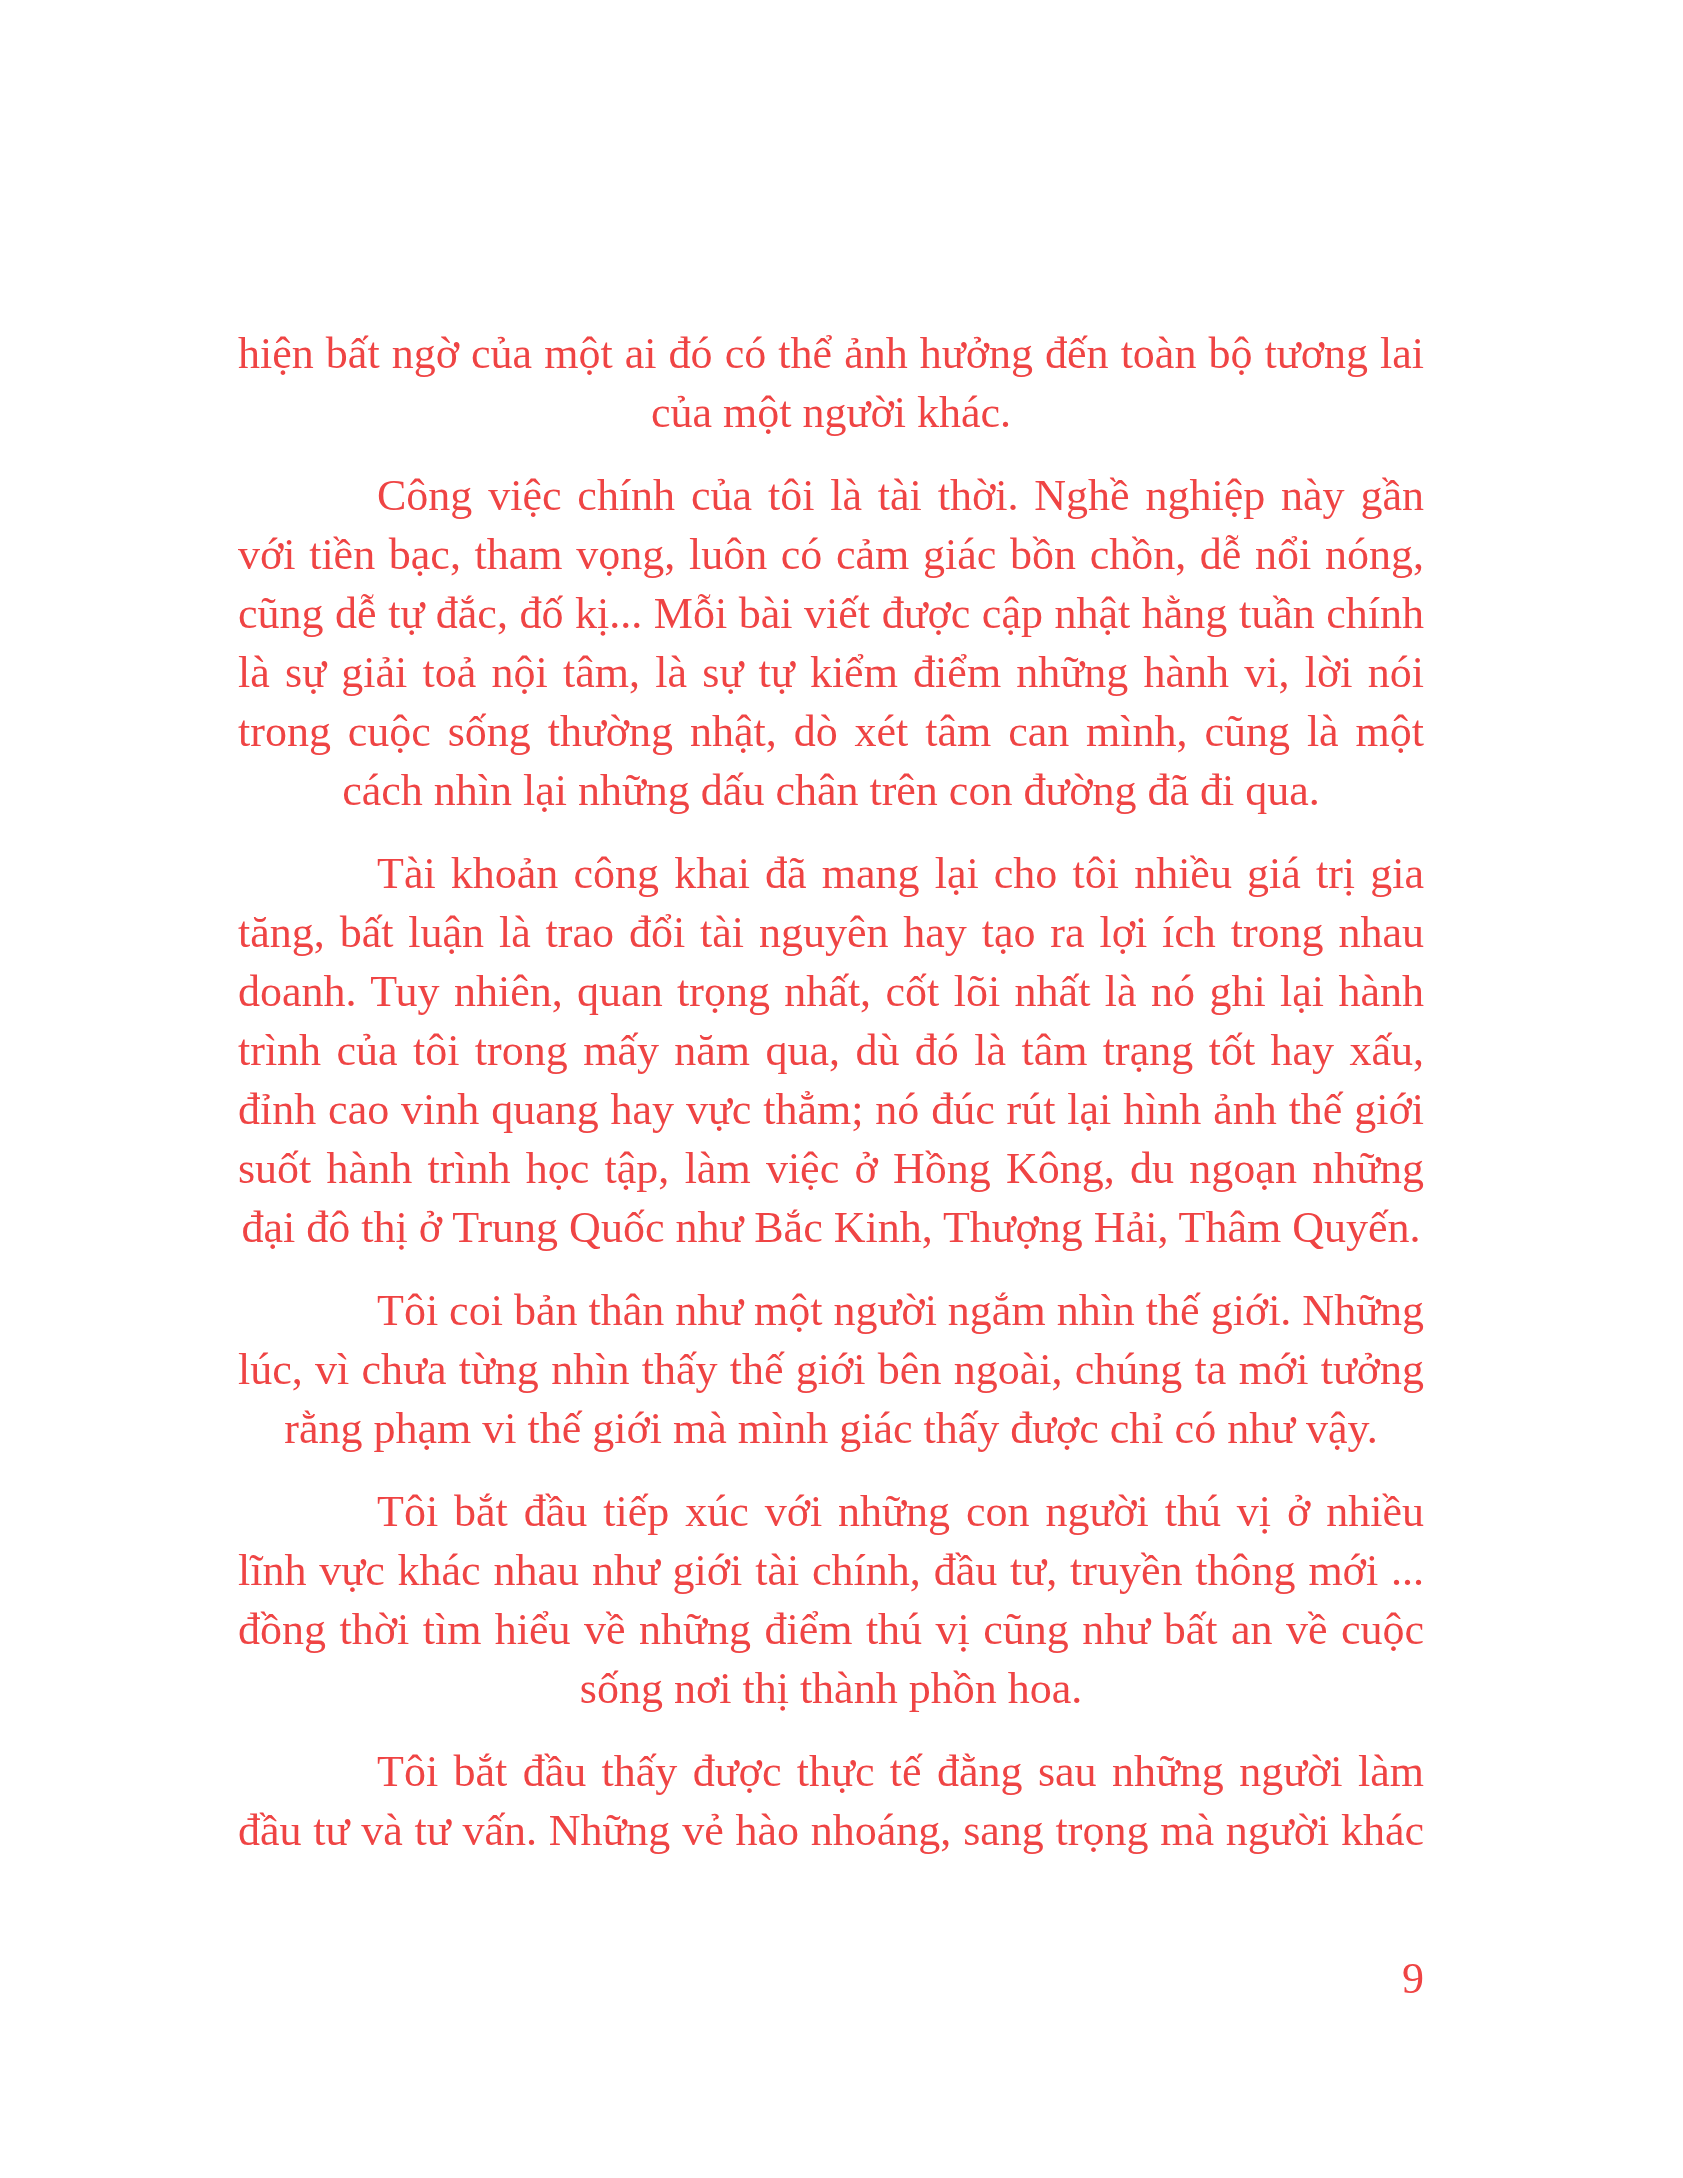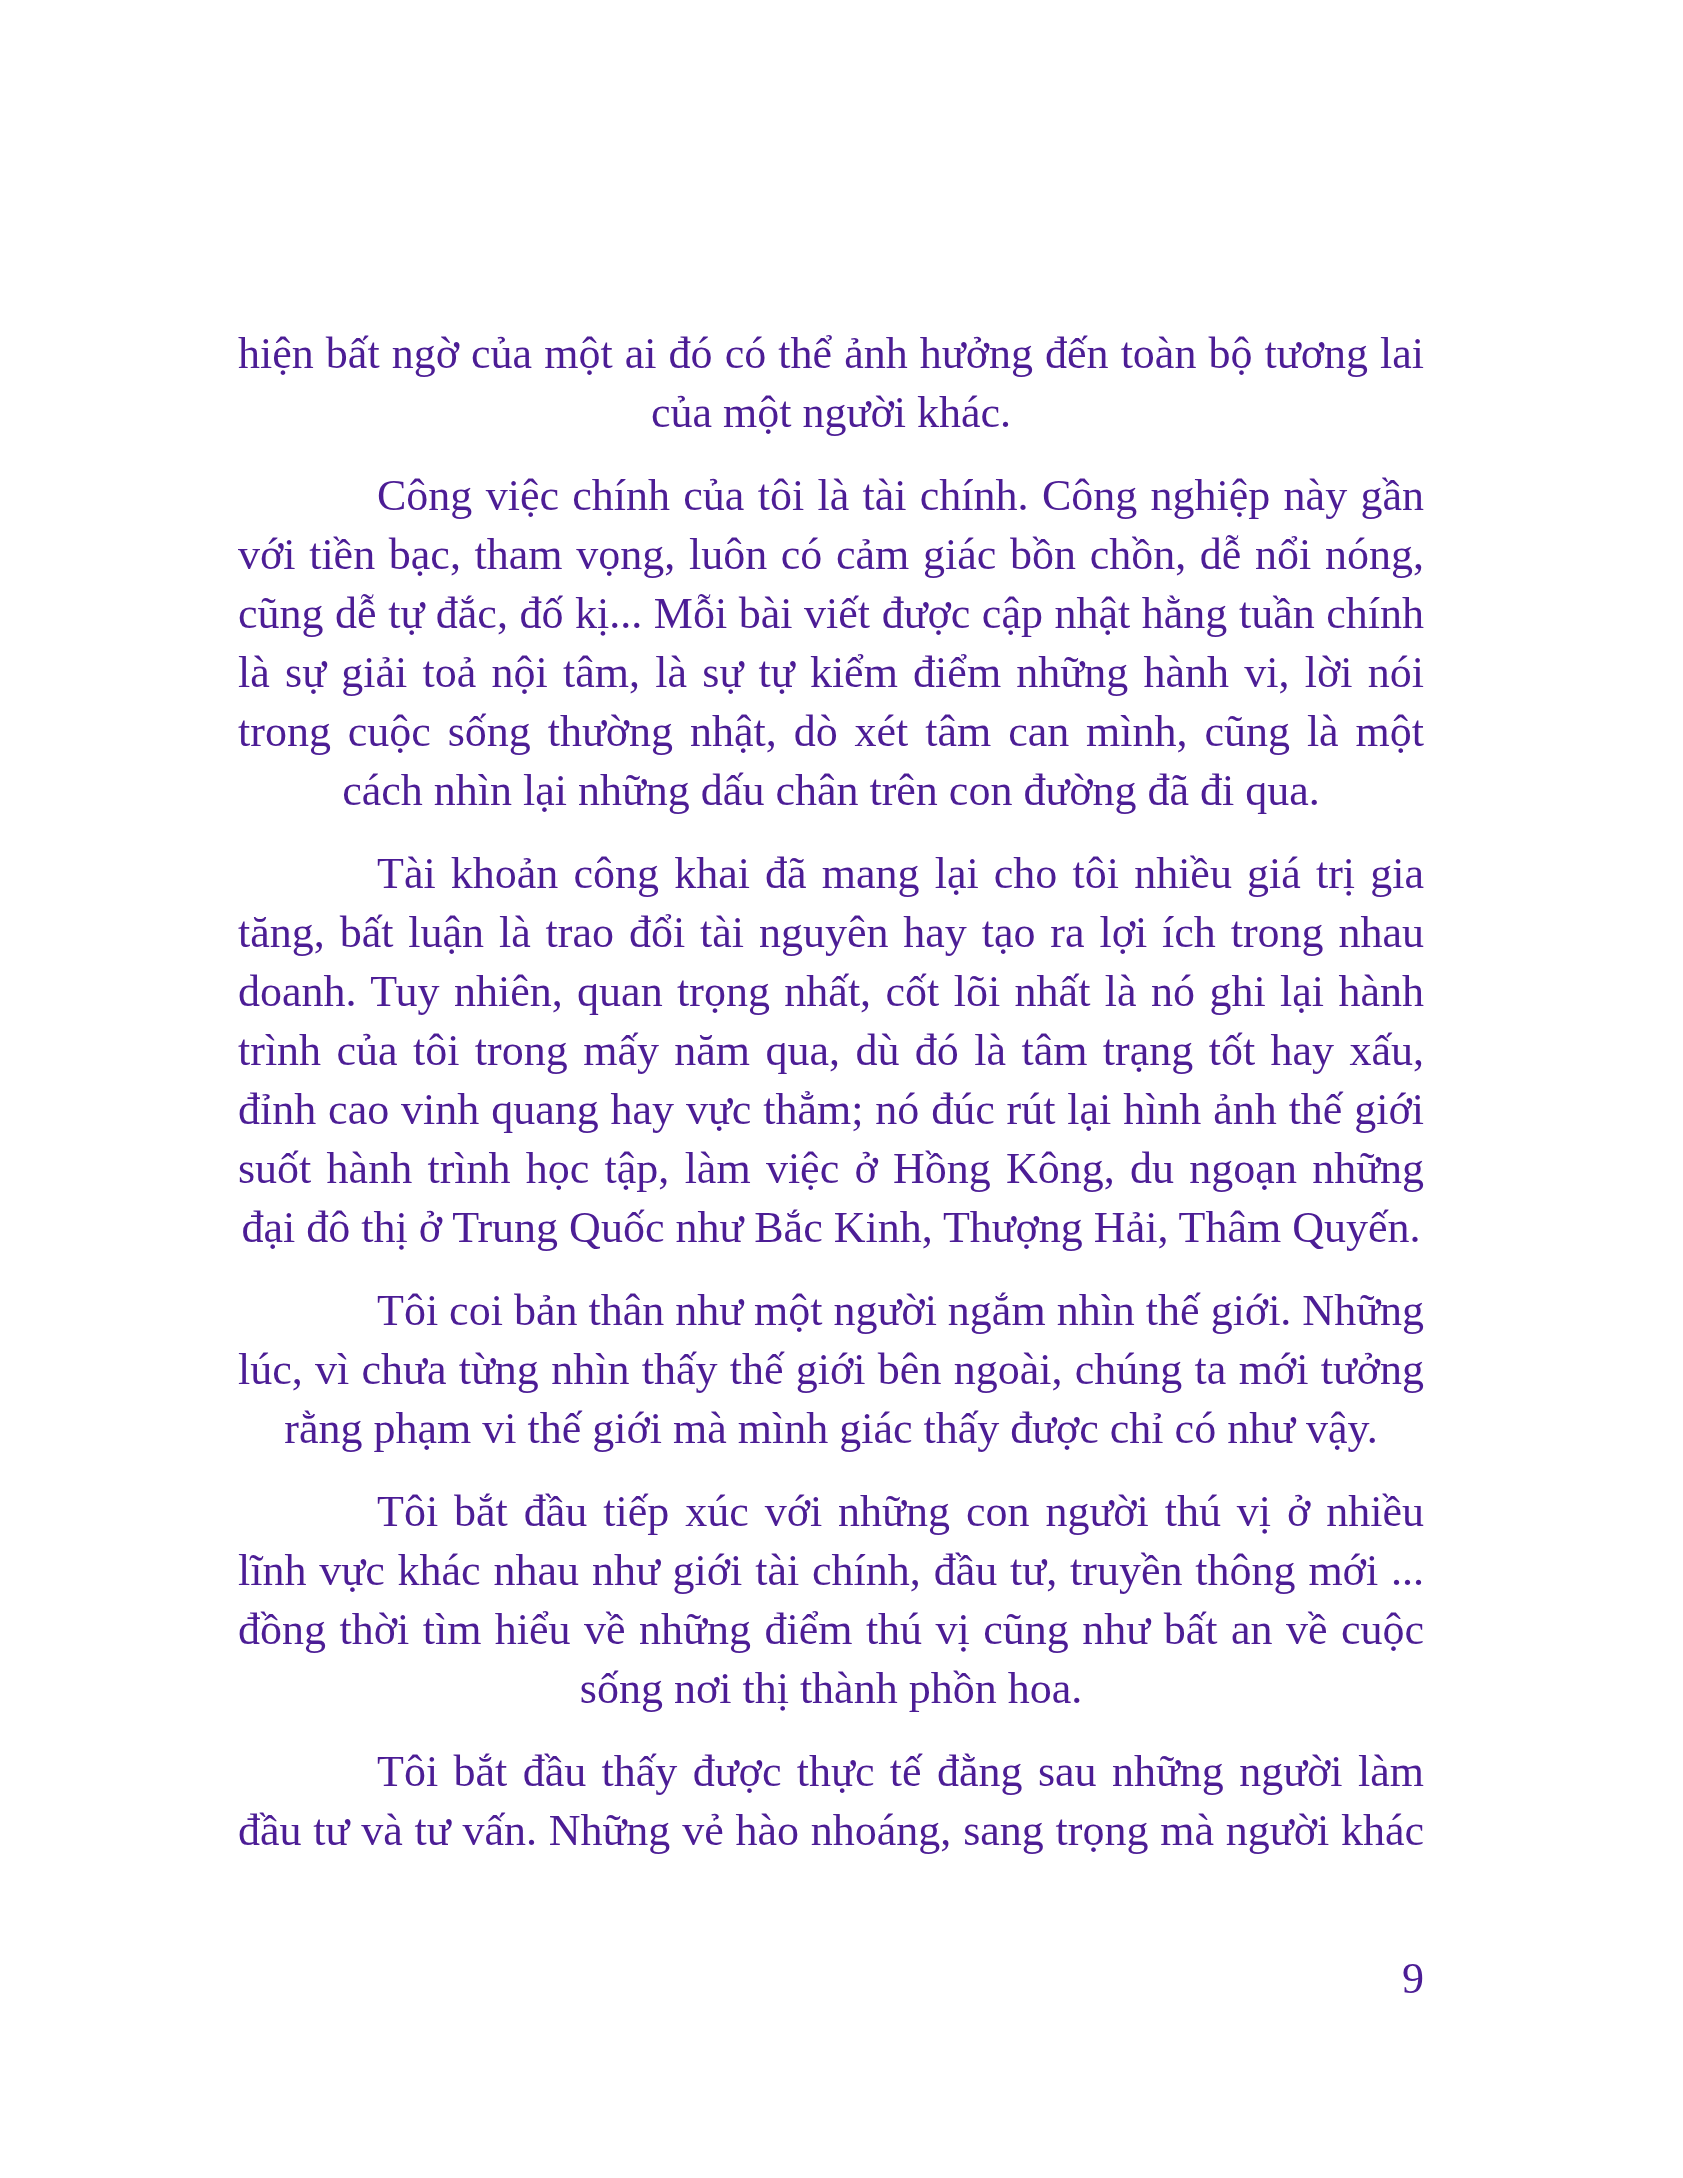--- a/index.html
+++ b/index.html
@@ -7,21 +7,21 @@
     padding: 0;
     background: #ffffff;
   }
   .book-page {
     position: relative;
     width: 1683px;
     height: 2178px;
     background: #ffffff;
     overflow: hidden;
     font-family: "Liberation Serif", serif;
-    color: #4c1d95;
+    color: #ef4444;
   }
   .text-block {
     position: absolute;
     left: 238px;
     top: 324px;
     width: 1186px;
     font-size: 44px;
     line-height: 59px;
   }
   .paragraph {
@@ -55,21 +55,21 @@
 </head>
 <body>
 
 <div class="book-page">
   <div class="text-block">
       <div class="paragraph">
         <div class="line">hiện bất ngờ của một ai đó có thể ảnh hưởng đến toàn bộ tương lai</div>
         <div class="line rag">của một người khác.</div>
       </div>
       <div class="paragraph">
-        <div class="line indent">Công việc chính của tôi là tài chính. Công nghiệp này gần</div>
+        <div class="line indent">Công việc chính của tôi là tài thời. Nghề nghiệp này gần</div>
         <div class="line">với tiền bạc, tham vọng, luôn có cảm giác bồn chồn, dễ nổi nóng,</div>
         <div class="line">cũng dễ tự đắc, đố kị... Mỗi bài viết được cập nhật hằng tuần chính</div>
         <div class="line">là sự giải toả nội tâm, là sự tự kiểm điểm những hành vi, lời nói</div>
         <div class="line">trong cuộc sống thường nhật, dò xét tâm can mình, cũng là một</div>
         <div class="line rag">cách nhìn lại những dấu chân trên con đường đã đi qua.</div>
       </div>
       <div class="paragraph">
         <div class="line indent">Tài khoản công khai đã mang lại cho tôi nhiều giá trị gia</div>
         <div class="line">tăng, bất luận là trao đổi tài nguyên hay tạo ra lợi ích trong nhau</div>
         <div class="line">doanh. Tuy nhiên, quan trọng nhất, cốt lõi nhất là nó ghi lại hành</div>

